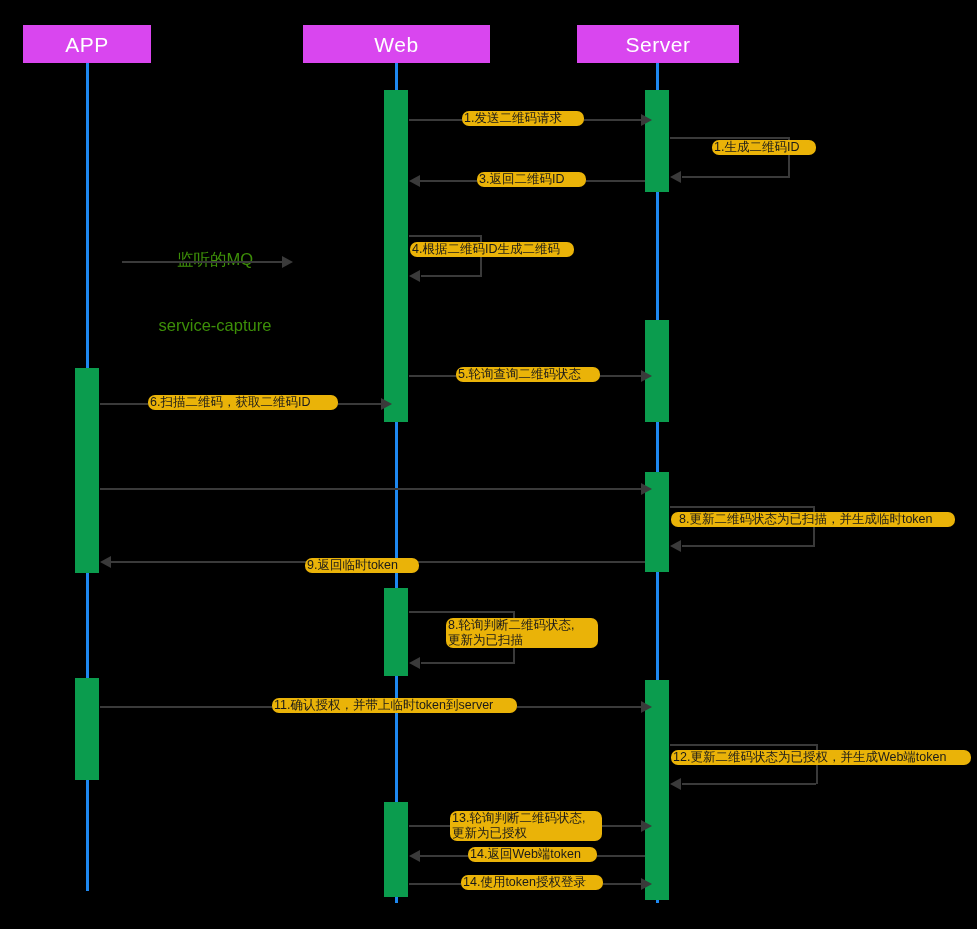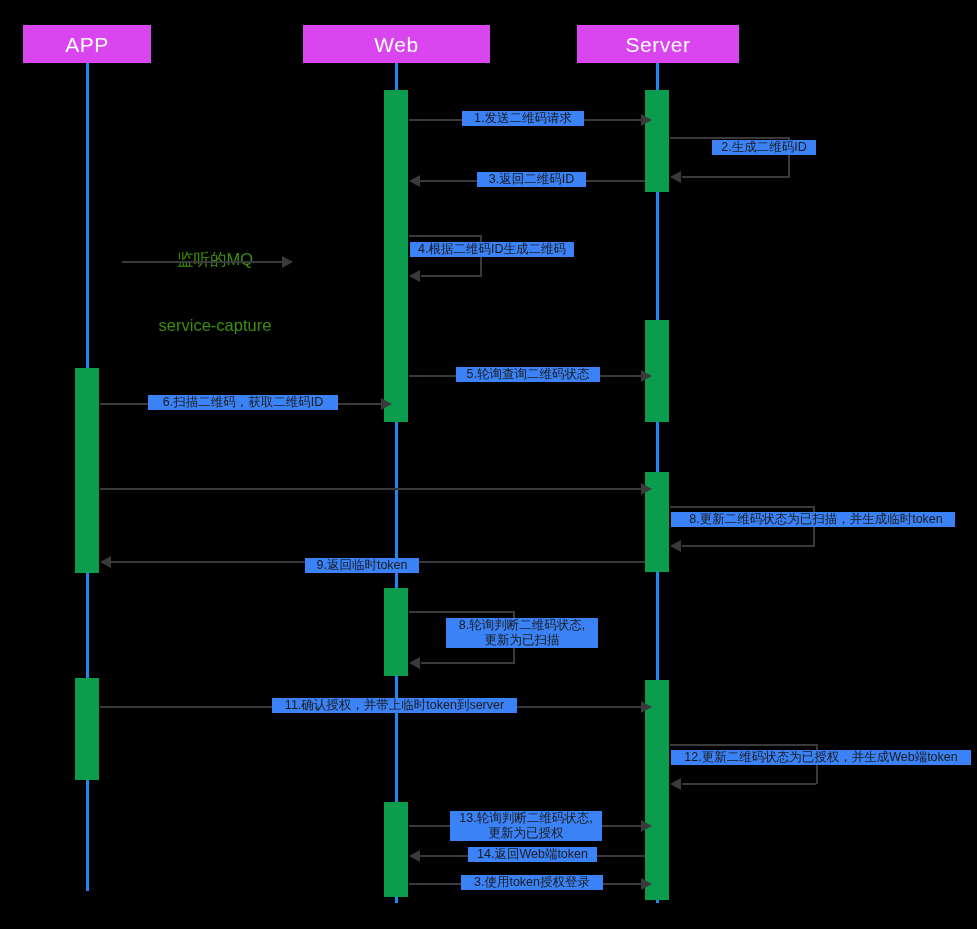--- a/index.html
+++ b/index.html
@@ -16,23 +16,23 @@
 
   .activation{position:absolute;width:24px;background:#0b9c4e;}
 
   
   .msg{position:absolute;height:2px;background:#3a3a3a;}
   .arrowhead{position:absolute;width:0;height:0;
              border-top:6px solid transparent;border-bottom:6px solid transparent;}
   .arrowhead.right{border-left:11px solid #3a3a3a;}
   .arrowhead.left{border-right:11px solid #3a3a3a;}
 
-  .msg-label{position:absolute;background:#3b82f6;color:#1a1a1a;
+  .msg-label{position:absolute;background:#eab308;color:#1a1a1a;
              font-size:12.5px;line-height:15px;white-space:pre;
-             padding:0 2px;text-align:center;}
+             padding:0 2px;text-align:left;border-radius:7px;}
 
   
   .self-top{position:absolute;height:2px;background:#3a3a3a;}
   .self-side{position:absolute;width:2px;background:#3a3a3a;}
   .self-bot{position:absolute;height:2px;background:#3a3a3a;}
 
   
   .note{position:absolute;color:#3d8f08;text-align:center;
         font-size:16.5px;line-height:22px;white-space:pre;}
   .note-arrow-line{position:absolute;height:2px;background:#3a3a3a;}
@@ -76,21 +76,21 @@
   <div class="arrowhead right" style="left:282px;top:256px;"></div>
 
   <div class="msg" style="left:409px;top:119px;width:234px;"></div>
   <div class="arrowhead right" style="left:641px;top:114px;"></div>
   <div class="msg-label" style="left:462px;top:111px;width:118px;">1.发送二维码请求</div>
 
   <div class="self-top" style="left:670px;top:137px;width:120px;"></div>
   <div class="self-side" style="left:788px;top:137px;height:40px;"></div>
   <div class="self-bot" style="left:682px;top:176px;width:108px;"></div>
   <div class="arrowhead left" style="left:670px;top:171px;"></div>
-  <div class="msg-label" style="left:712px;top:140px;width:100px;">2.生成二维码ID</div>
+  <div class="msg-label" style="left:712px;top:140px;width:100px;">1.生成二维码ID</div>
 
   <div class="msg" style="left:420px;top:180px;width:225px;"></div>
   <div class="arrowhead left" style="left:409px;top:175px;"></div>
   <div class="msg-label" style="left:477px;top:172px;width:105px;">3.返回二维码ID</div>
 
   <div class="self-top" style="left:409px;top:235px;width:73px;"></div>
   <div class="self-side" style="left:480px;top:235px;height:42px;"></div>
   <div class="self-bot" style="left:421px;top:275px;width:59px;"></div>
   <div class="arrowhead left" style="left:409px;top:270px;"></div>
   <div class="msg-label" style="left:410px;top:242px;width:160px;">4.根据二维码ID生成二维码</div>
@@ -137,15 +137,15 @@
   <div class="arrowhead right" style="left:641px;top:820px;"></div>
   <div class="msg-label" style="left:450px;top:811px;width:148px;">13.轮询判断二维码状态,
 更新为已授权</div>
 
   <div class="msg" style="left:420px;top:855px;width:225px;"></div>
   <div class="arrowhead left" style="left:409px;top:850px;"></div>
   <div class="msg-label" style="left:468px;top:847px;width:125px;">14.返回Web端token</div>
 
   <div class="msg" style="left:409px;top:883px;width:234px;"></div>
   <div class="arrowhead right" style="left:641px;top:878px;"></div>
-  <div class="msg-label" style="left:461px;top:875px;width:138px;">3.使用token授权登录</div>
+  <div class="msg-label" style="left:461px;top:875px;width:138px;">14.使用token授权登录</div>
 
 </div>
 
 </body></html>

